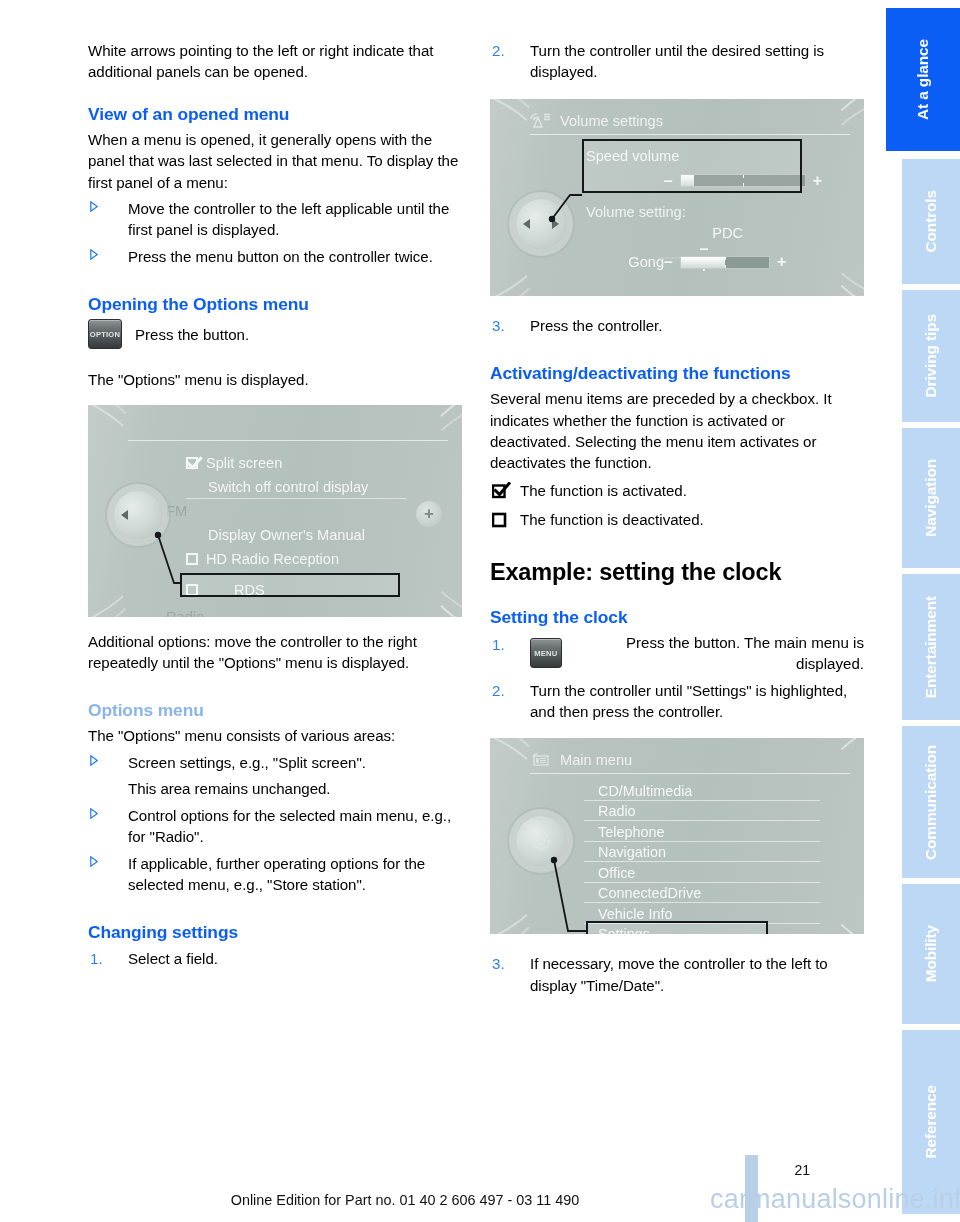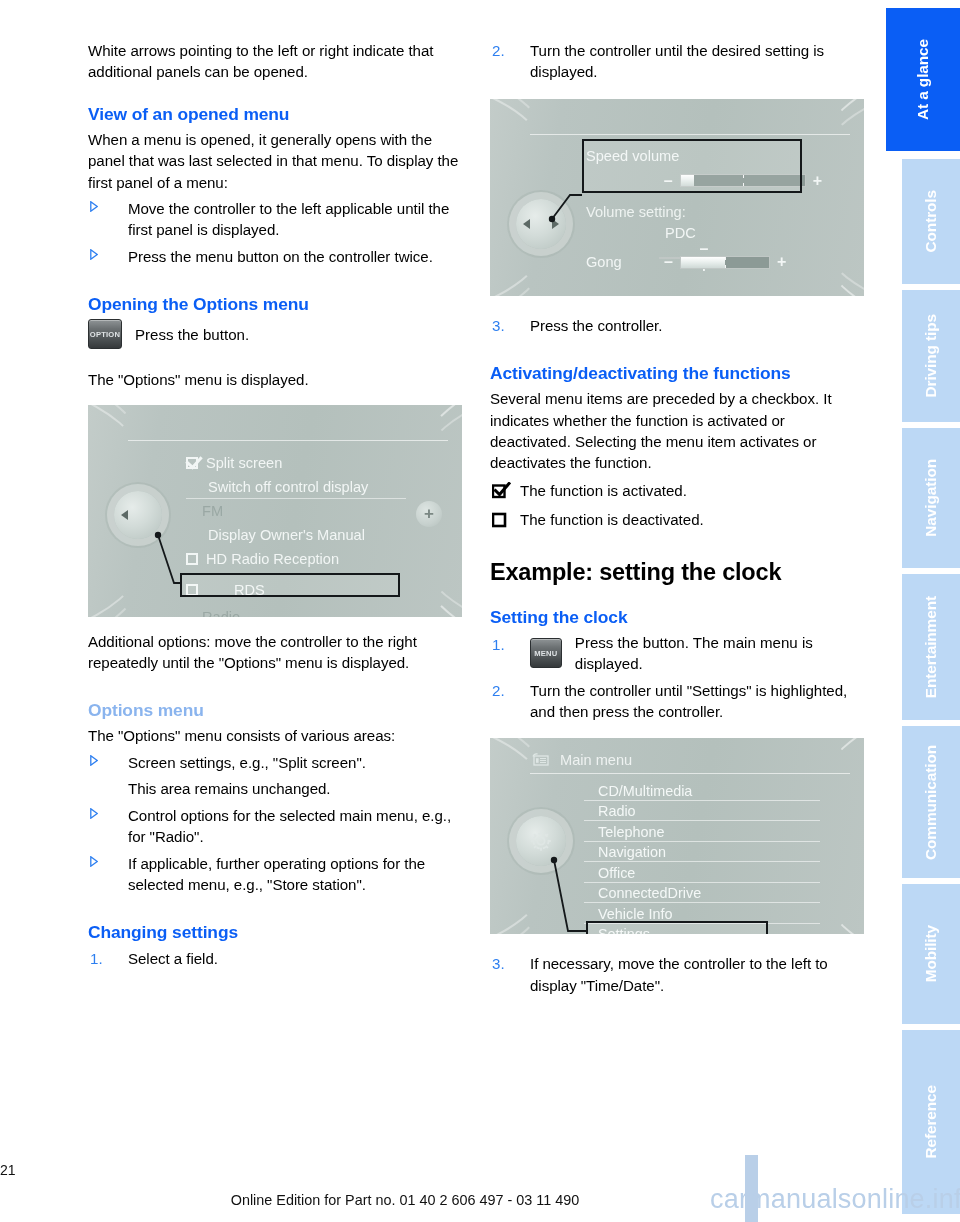--- a/index.html
+++ b/index.html
@@ -107,21 +107,21 @@
     vertical-align:middle;
     box-shadow:inset 0 1px 0 rgba(255,255,255,.35);
   }
   .btnline { display:flex; align-items:center; gap:13px; margin-top:2px; }
   .btnline .txt { font-size:15.1px; line-height:21.4px; }
 
   .step-hw { position:relative; padding-left:40px; margin-top:4px; }
   .step-hw .num { position:absolute; left:2px; top:4px; font-size:15.1px; color:#2d7ff0; }
   .step-hw .firstrow { display:flex; align-items:center; }
   .step-hw .firstrow .hwbtn { margin-right:13px; }
-  .step-hw .firstrow .t { font-size:15.1px; line-height:21.4px; }
+  .step-hw .firstrow .t { font-size:15.1px; line-height:21.4px;text-align:right; }
 
   
   .idrive {
     position:relative;
     width:374px;
     background:linear-gradient(100deg,#c3ccc9 0%,#b9c4c1 18%,#b4c0bc 55%,#bcc6c3 100%);
     overflow:hidden;
     font-family:"Liberation Sans", sans-serif;
   }
   .idrive .arcs { position:absolute; left:0; top:0; bottom:0; width:96px; pointer-events:none; }
@@ -153,21 +153,21 @@
   .id-rows { position:absolute; left:0; right:0; top:40px; }
 
   .id-row {
     position:relative;
     height:24px;
     display:flex; align-items:center;
     color:#f2f6f5;
     font-size:14.6px;
     padding-left:98px;
   }
-  .id-row.label-only { color:#9aa8a4; padding-left:78px;margin-left:36px; }
+  .id-row.label-only { color:#9aa8a4; padding-left:78px; }
   .id-row.indent { padding-left:120px; }
   .id-row.sep::after{
     content:"";
     position:absolute; left:98px; right:56px; bottom:0;
     height:1px; background:rgba(255,255,255,.5);
   }
   .id-cb {
     width:12px; height:12px;
     border:2px solid #f2f6f5;
     margin-right:8px;
@@ -210,21 +210,21 @@
   .plusbtn {
     position:absolute;
     width:26px; height:26px; border-radius:50%;
     background:radial-gradient(circle at 38% 34%, #dde5e2 0%, #c7d1ce 60%, #b4c0bc 100%);
     color:#7b8884; font-size:17px; font-weight:bold;
     display:flex; align-items:center; justify-content:center;
     line-height:1;
   }
 
   
-  .vrow { position:relative; height:25px; display:flex; align-items:center; color:#f2f6f5; font-size:14.6px; }
+  .vrow { position:relative; height:25px; display:flex; align-items:center; color:#f2f6f5; font-size:14.6px;text-align:right; }
   .minus, .plus { color:#f2f6f5; font-size:16px; font-weight:bold; line-height:1; }
   .slider {
     height:13px;
     border:1px solid rgba(255,255,255,.45);
     background:#8c9a96;
     position:relative;
     overflow:hidden;
   }
   .slider .fill {
     position:absolute; left:0; top:0; bottom:0;
@@ -276,21 +276,21 @@
     font-weight:bold;
     letter-spacing:-0.1px;
     white-space:nowrap;
   }
 
   
   .pagenum {
     position:absolute;
     left:0; right:0;
     top:1162px;
-    text-align:left;
+    text-align:right;
     font-size:14px;
     color:#111;
   }
   .pagenum .inner { margin-right:150px; }
   .footline {
     position:absolute;
     left:0; right:0;
     top:1192px;
     text-align:center;
     font-size:14.4px;
@@ -471,20 +471,31 @@
         <div class="arcs">
           <div class="arc" style="left:-206px; top:-32px; width:286px; height:262px;"></div>
           <div class="arc" style="left:-220px; top:-18px; width:296px; height:234px; border-color:rgba(255,255,255,.38); border-right-color:transparent;"></div>
           <div class="arc" style="left:-192px; top:-48px; width:266px; height:292px; border-color:rgba(255,255,255,.30); border-right-color:transparent;"></div>
         </div>
         <div class="arc-r">
           <div class="arc" style="right:-212px; top:-28px; width:276px; height:254px; border-color:rgba(255,255,255,.5); border-left-color:transparent; border-right-color:rgba(255,255,255,.5);"></div>
           <div class="arc" style="right:-226px; top:-12px; width:288px; height:224px; border-color:rgba(255,255,255,.32); border-left-color:transparent; border-right-color:rgba(255,255,255,.32);"></div>
         </div>
 
+        <div class="id-header">
+          <span class="hdr-icon">
+            <svg width="22" height="16" viewBox="0 0 22 16">
+              <path d="M1,6 A6,6 0 0 1 7,1" fill="none" stroke="#dfe7e5" stroke-width="1.4"></path>
+              <path d="M3.5,7.5 A3.6,3.6 0 0 1 7,4.2" fill="none" stroke="#dfe7e5" stroke-width="1.4"></path>
+              <polygon points="8,4.5 12,14 4,14" fill="none" stroke="#dfe7e5" stroke-width="1.4"></polygon>
+              <path d="M14,1.5 l6,0 M14,4 l6,0 M14,6.5 l6,0" stroke="#dfe7e5" stroke-width="1.3"></path>
+            </svg>
+          </span>
+          <span>Volume settings</span>
+        </div>
         <div class="id-headline"></div>
 
         <div style="position:absolute; left:96px; top:44px; right:42px;">
           <div class="vrow" style="height:26px;">
             <span>Speed volume</span>
           </div>
           <div class="vrow" style="height:24px; justify-content:flex-end;">
             <span class="minus">–</span>
             <span class="slider" style="width:126px; margin:0 7px;">
               <span class="fill" style="width:11%;"></span>

